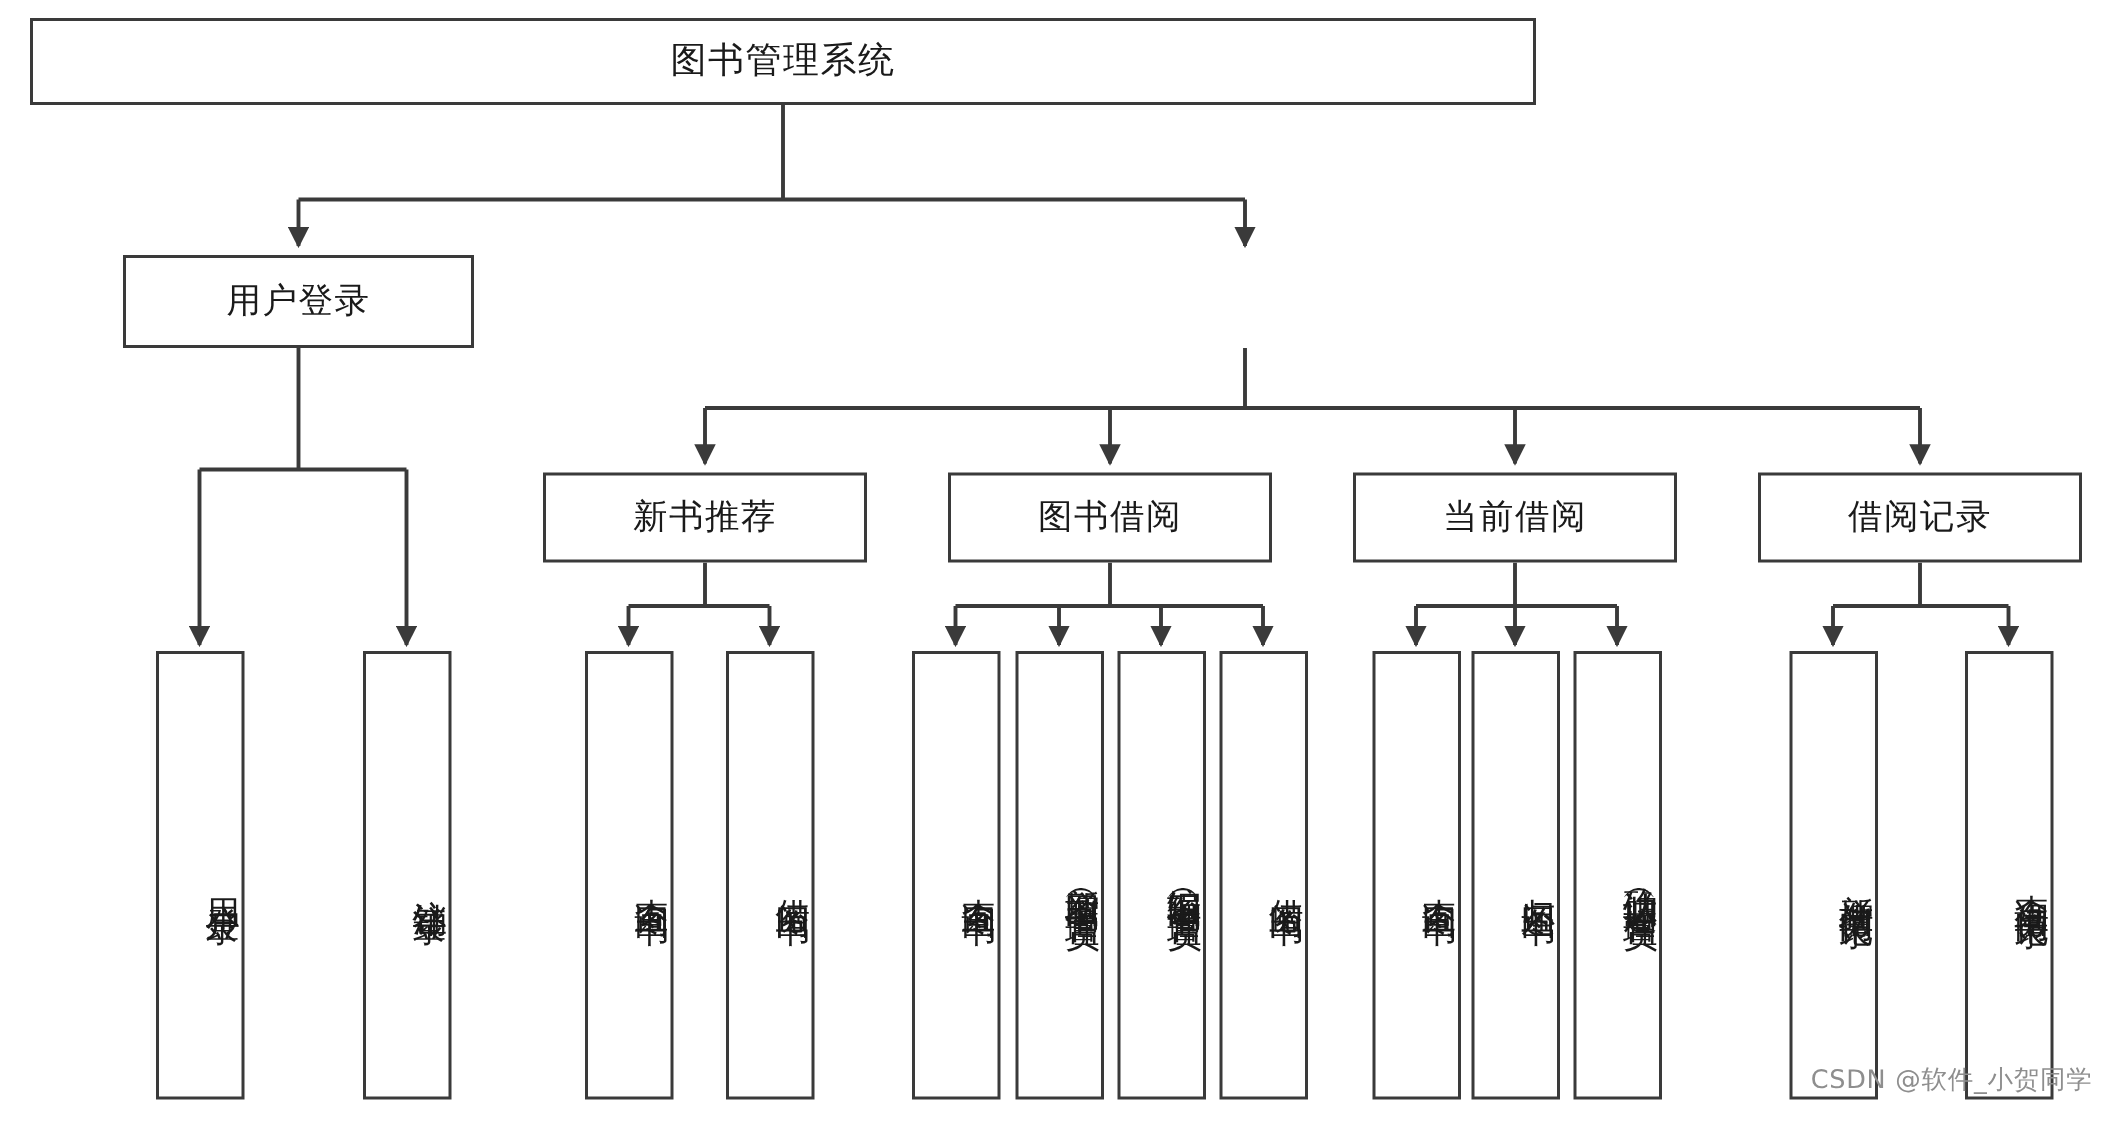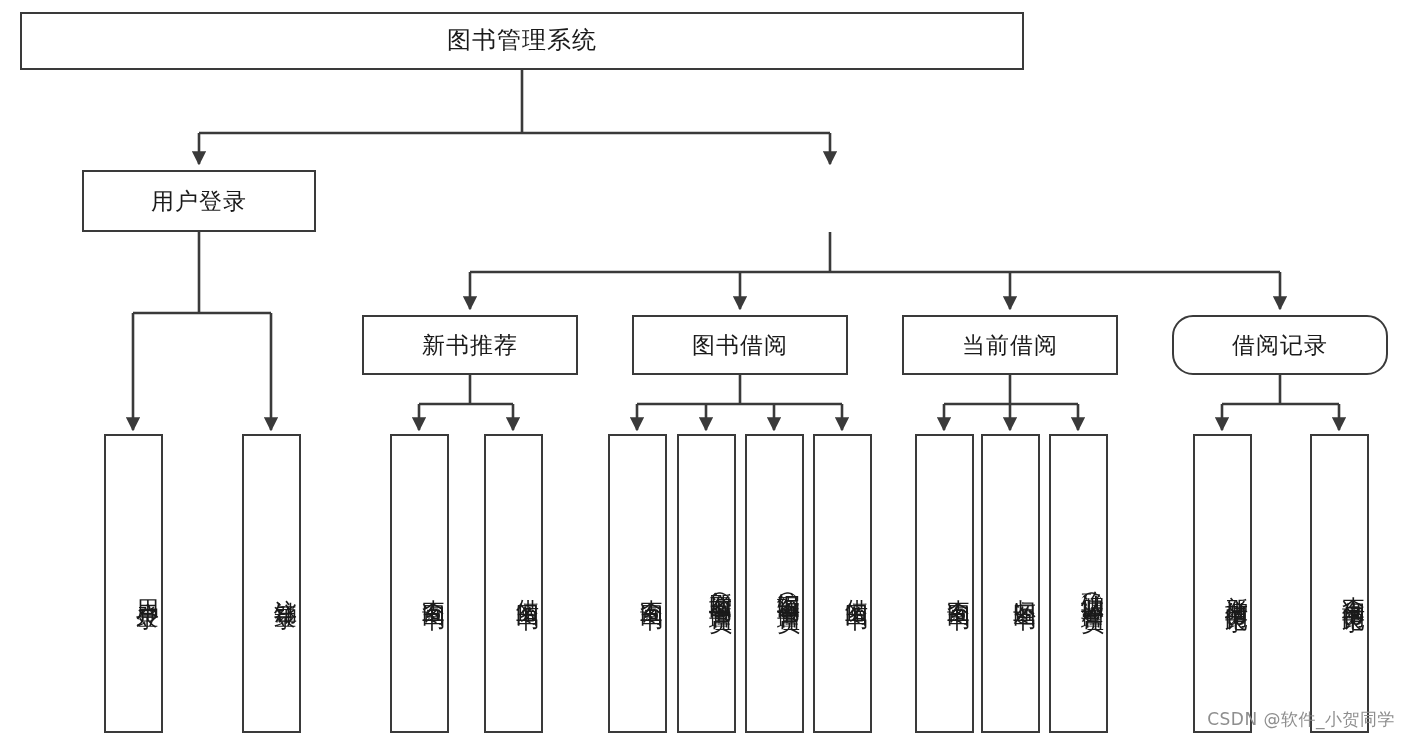--- a/index.html
+++ b/index.html
@@ -119,21 +119,21 @@
     </g>
   </svg>
 
   <div class="node horiz root" style="left:20px; top:12px; width:1004px; height:58px;">图书管理系统</div>
 
   <div class="node horiz" style="left:82px; top:170px; width:234px; height:62px;">用户登录</div>
 
   <div class="node horiz" style="left:362px; top:315px; width:216px; height:60px;">新书推荐</div>
   <div class="node horiz" style="left:902px; top:315px; width:216px; height:60px;">当前借阅</div>
   <div class="node horiz" style="left:632px; top:315px; width:216px; height:60px;">图书借阅</div>
-  <div class="node horiz" style="left:1172px; top:315px; width:216px; height:60px;border-radius:21px;">借阅记录</div>
+  <div class="node horiz" style="left:1172px; top:315px; width:216px; height:60px;">借阅记录</div>
 
   <div class="node vert" style="left:104px; top:434px; width:59px; height:299px;">用户登录</div>
   <div class="node vert" style="left:242px; top:434px; width:59px; height:299px;">注销登录</div>
 
   <div class="node vert" style="left:390px; top:434px; width:59px; height:299px;">查询图书</div>
   <div class="node vert" style="left:484px; top:434px; width:59px; height:299px;">借阅图书</div>
 
   <div class="node vert" style="left:608px; top:434px; width:59px; height:299px;">查询图书</div>
   <div class="node vert" style="left:677px; top:434px; width:59px; height:299px;">新增图书（管理员）</div>
   <div class="node vert" style="left:745px; top:434px; width:59px; height:299px;">编辑图书（管理员）</div>

